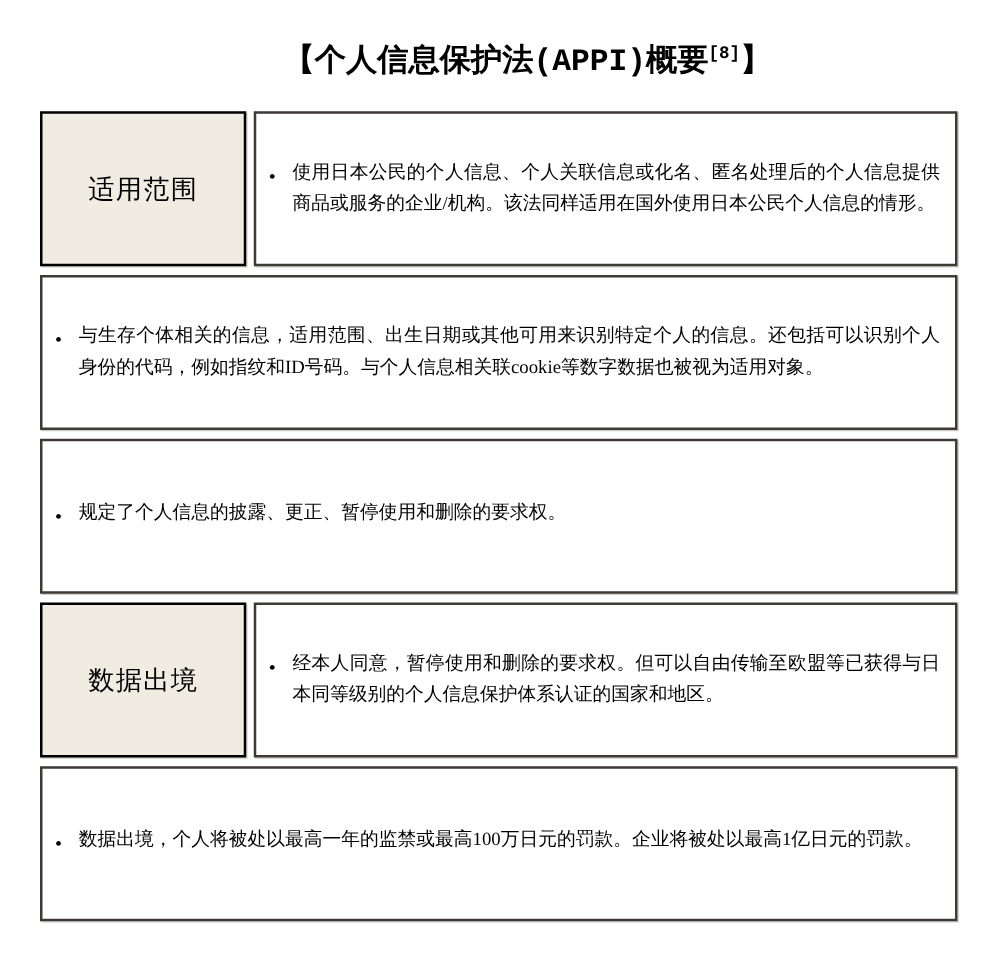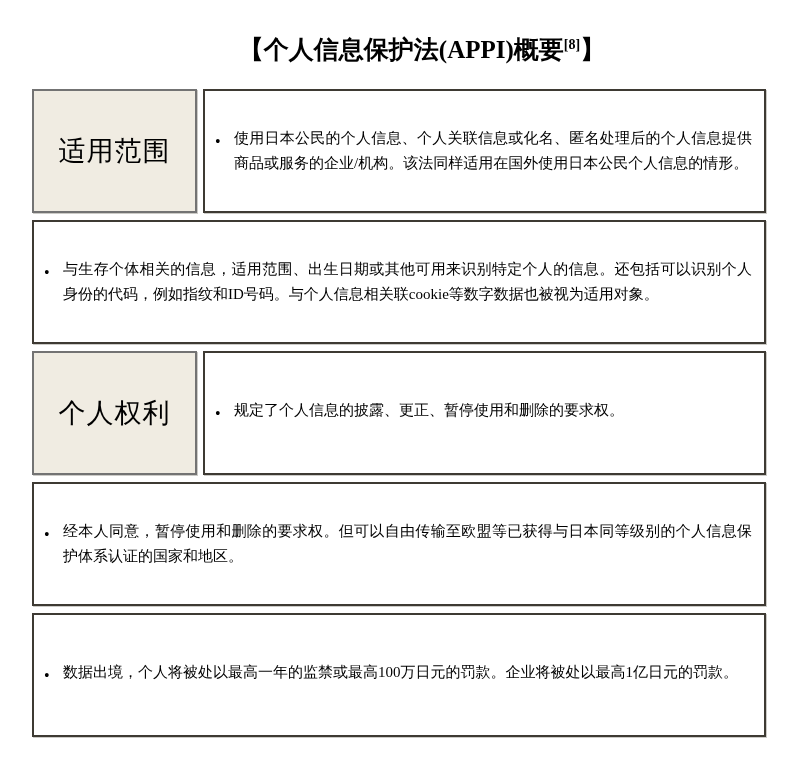--- a/index.html
+++ b/index.html
@@ -17,46 +17,47 @@
     height: 766px;
     box-sizing: border-box;
   }
   .title {
     margin: 34px 0 0 44px;
     text-align: center;
     font-size: 25px;
     font-weight: bold;
     line-height: 32px;
     white-space: nowrap;
+    font-family: Liberation Mono, monospace;
   }
   .title sup {
     font-size: 14px;
     font-weight: bold;
     line-height: 0;
   }
   .appi-table {
     margin: 23px 34px 0 32px;
     display: flex;
     flex-direction: column;
     gap: 7px;
   }
   .row {
     display: flex;
     gap: 6px;
     height: 124px;
   }
   .label-box {
     flex: 0 0 161px;
     background: #f0ece2;
-    border: 2px solid #737373;
+    border: 2px solid #000000;
     box-shadow: 1px 1px 0 rgba(110,105,95,0.35);
     display: flex;
     align-items: center;
     justify-content: center;
-    font-size: 27px;
+    font-size: 21px;
     letter-spacing: 1px;
     text-align: center;
   }
   .content-box {
     flex: 1;
     background: #ffffff;
     border: 2px solid #3e3a33;
     box-shadow: 1px 1px 0 rgba(110,105,95,0.35);
     box-sizing: border-box;
     display: flex;
@@ -103,30 +104,30 @@
     <div class="row">
       <div class="content-box">
         <div class="bullet-item">
           <span class="bullet">•</span>
           <div class="text">与生存个体相关的信息，适用范围、出生日期或其他可用来识别特定个人的信息。还包括可以识别个人身份的代码，例如指纹和ID号码。与个人信息相关联cookie等数字数据也被视为适用对象。</div>
         </div>
       </div>
     </div>
 
     <div class="row">
-      <div class="label-box">个人权利</div>
       <div class="content-box">
         <div class="bullet-item">
           <span class="bullet">•</span>
           <div class="text">规定了个人信息的披露、更正、暂停使用和删除的要求权。</div>
         </div>
       </div>
     </div>
 
     <div class="row">
+      <div class="label-box">数据出境</div>
       <div class="content-box">
         <div class="bullet-item">
           <span class="bullet">•</span>
           <div class="text">经本人同意，暂停使用和删除的要求权。但可以自由传输至欧盟等已获得与日本同等级别的个人信息保护体系认证的国家和地区。</div>
         </div>
       </div>
     </div>
 
     <div class="row">
       <div class="content-box">

